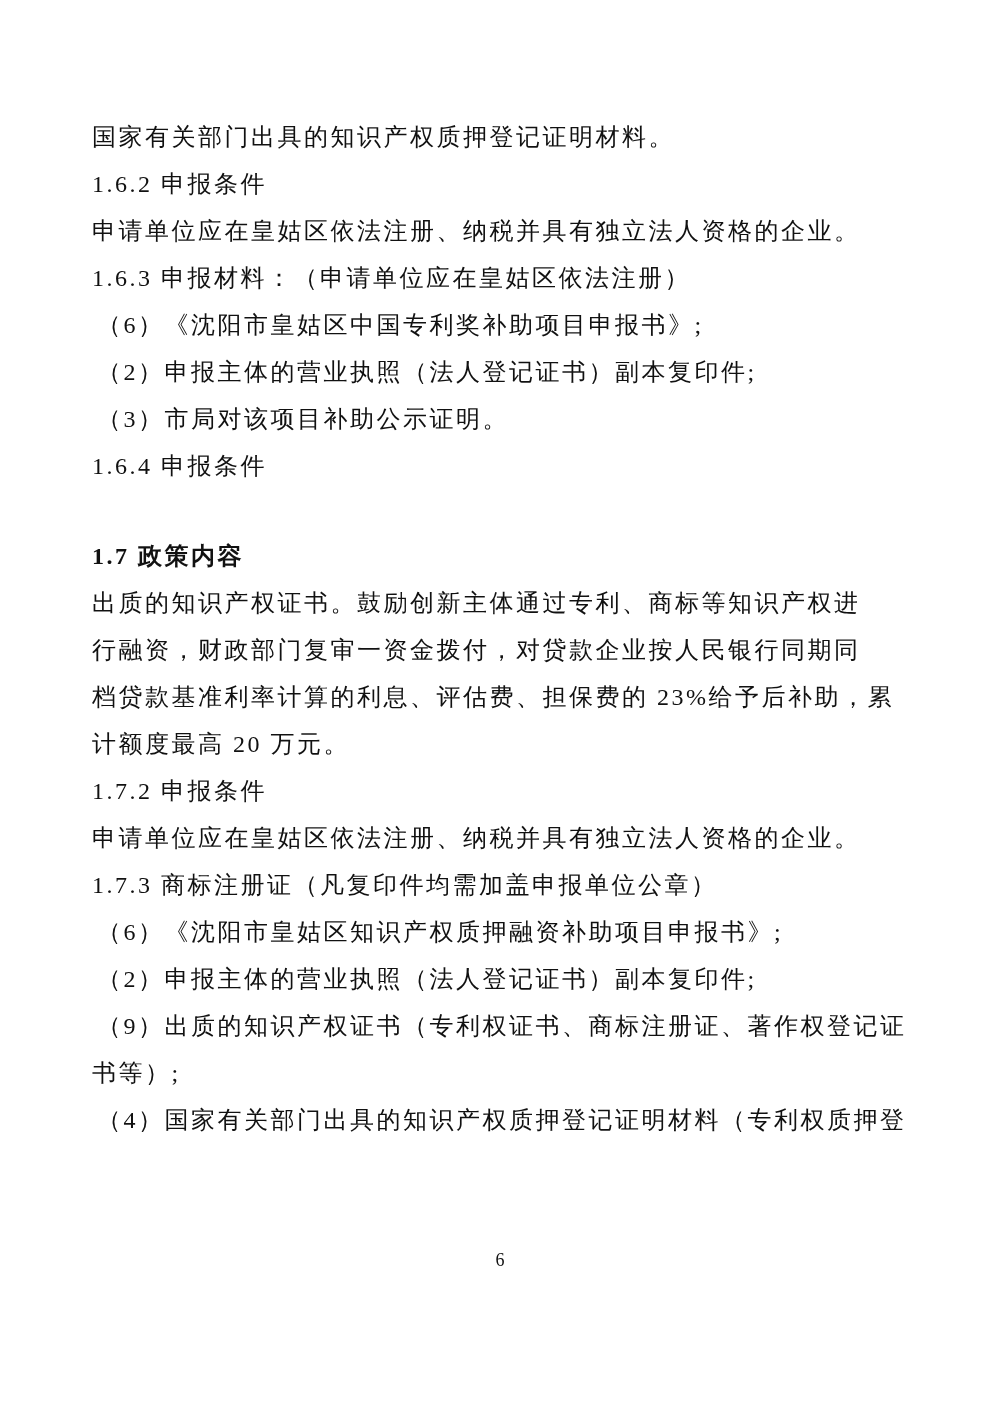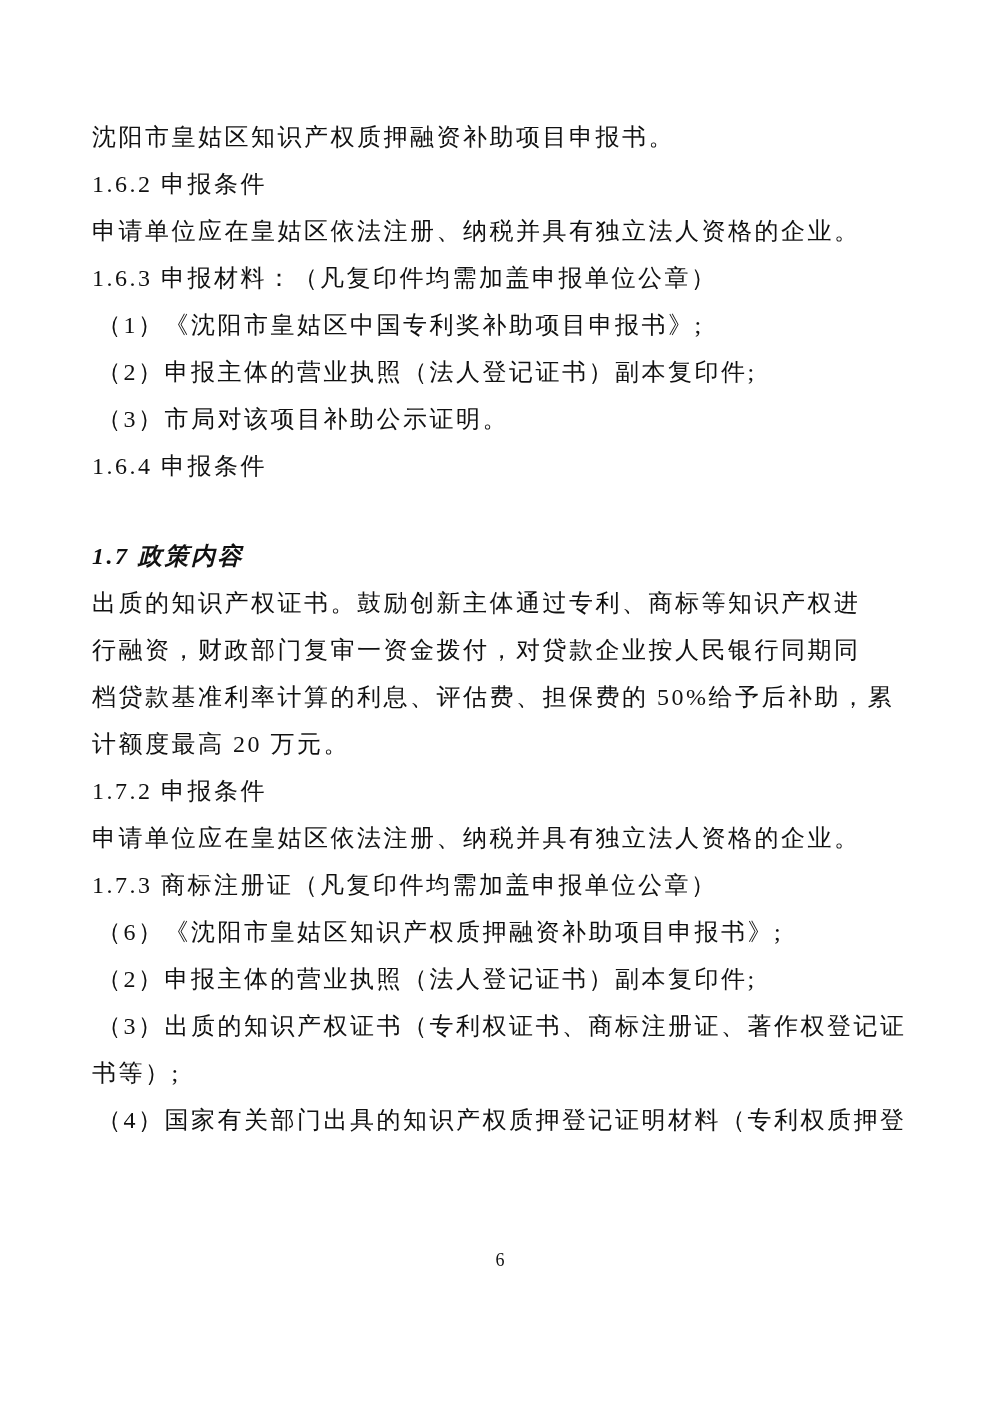--- a/index.html
+++ b/index.html
@@ -35,55 +35,54 @@
     letter-spacing: 2.5px;
     white-space: pre;
     color: #111111;
   }
   .line.item {
     padding-left: 5px;
   }
   .line.heading {
     font-weight: bold;
     margin-top: 43px;
-    font-style: italic;
   }
   .page-number {
     position: absolute;
     left: 0;
     top: 1248px;
     width: 1000px;
     text-align: center;
     font-size: 18px;
     line-height: 24px;
     letter-spacing: 0;
     color: #111111;
   }
 </style>
 </head>
 <body>
 
 <div class="page">
   <div class="text-block" id="lines-container">
-      <div class="line body">沈阳市皇姑区知识产权质押融资补助项目申报书。</div>
+      <div class="line body">国家有关部门出具的知识产权质押登记证明材料。</div>
       <div class="line body">1.6.2 申报条件</div>
       <div class="line body">申请单位应在皇姑区依法注册、纳税并具有独立法人资格的企业。</div>
-      <div class="line body">1.6.3 申报材料：（凡复印件均需加盖申报单位公章）</div>
-      <div class="line item">（1）《沈阳市皇姑区中国专利奖补助项目申报书》;</div>
+      <div class="line body">1.6.3 申报材料：（申请单位应在皇姑区依法注册）</div>
+      <div class="line item">（6）《沈阳市皇姑区中国专利奖补助项目申报书》;</div>
       <div class="line item">（2）申报主体的营业执照（法人登记证书）副本复印件;</div>
       <div class="line item">（3）市局对该项目补助公示证明。</div>
       <div class="line body">1.6.4 申报条件</div>
       <div class="line heading">1.7 政策内容</div>
       <div class="line body">出质的知识产权证书。鼓励创新主体通过专利、商标等知识产权进</div>
       <div class="line body">行融资，财政部门复审一资金拨付，对贷款企业按人民银行同期同</div>
-      <div class="line body">档贷款基准利率计算的利息、评估费、担保费的 50%给予后补助，累</div>
+      <div class="line body">档贷款基准利率计算的利息、评估费、担保费的 23%给予后补助，累</div>
       <div class="line body">计额度最高 20 万元。</div>
       <div class="line body">1.7.2 申报条件</div>
       <div class="line body">申请单位应在皇姑区依法注册、纳税并具有独立法人资格的企业。</div>
       <div class="line body">1.7.3 商标注册证（凡复印件均需加盖申报单位公章）</div>
       <div class="line item">（6）《沈阳市皇姑区知识产权质押融资补助项目申报书》;</div>
       <div class="line item">（2）申报主体的营业执照（法人登记证书）副本复印件;</div>
-      <div class="line item">（3）出质的知识产权证书（专利权证书、商标注册证、著作权登记证</div>
+      <div class="line item">（9）出质的知识产权证书（专利权证书、商标注册证、著作权登记证</div>
       <div class="line body">书等）;</div>
       <div class="line item">（4）国家有关部门出具的知识产权质押登记证明材料（专利权质押登</div>
     </div>
   <div class="page-number">6</div>
 </div>
 
 </body></html>

